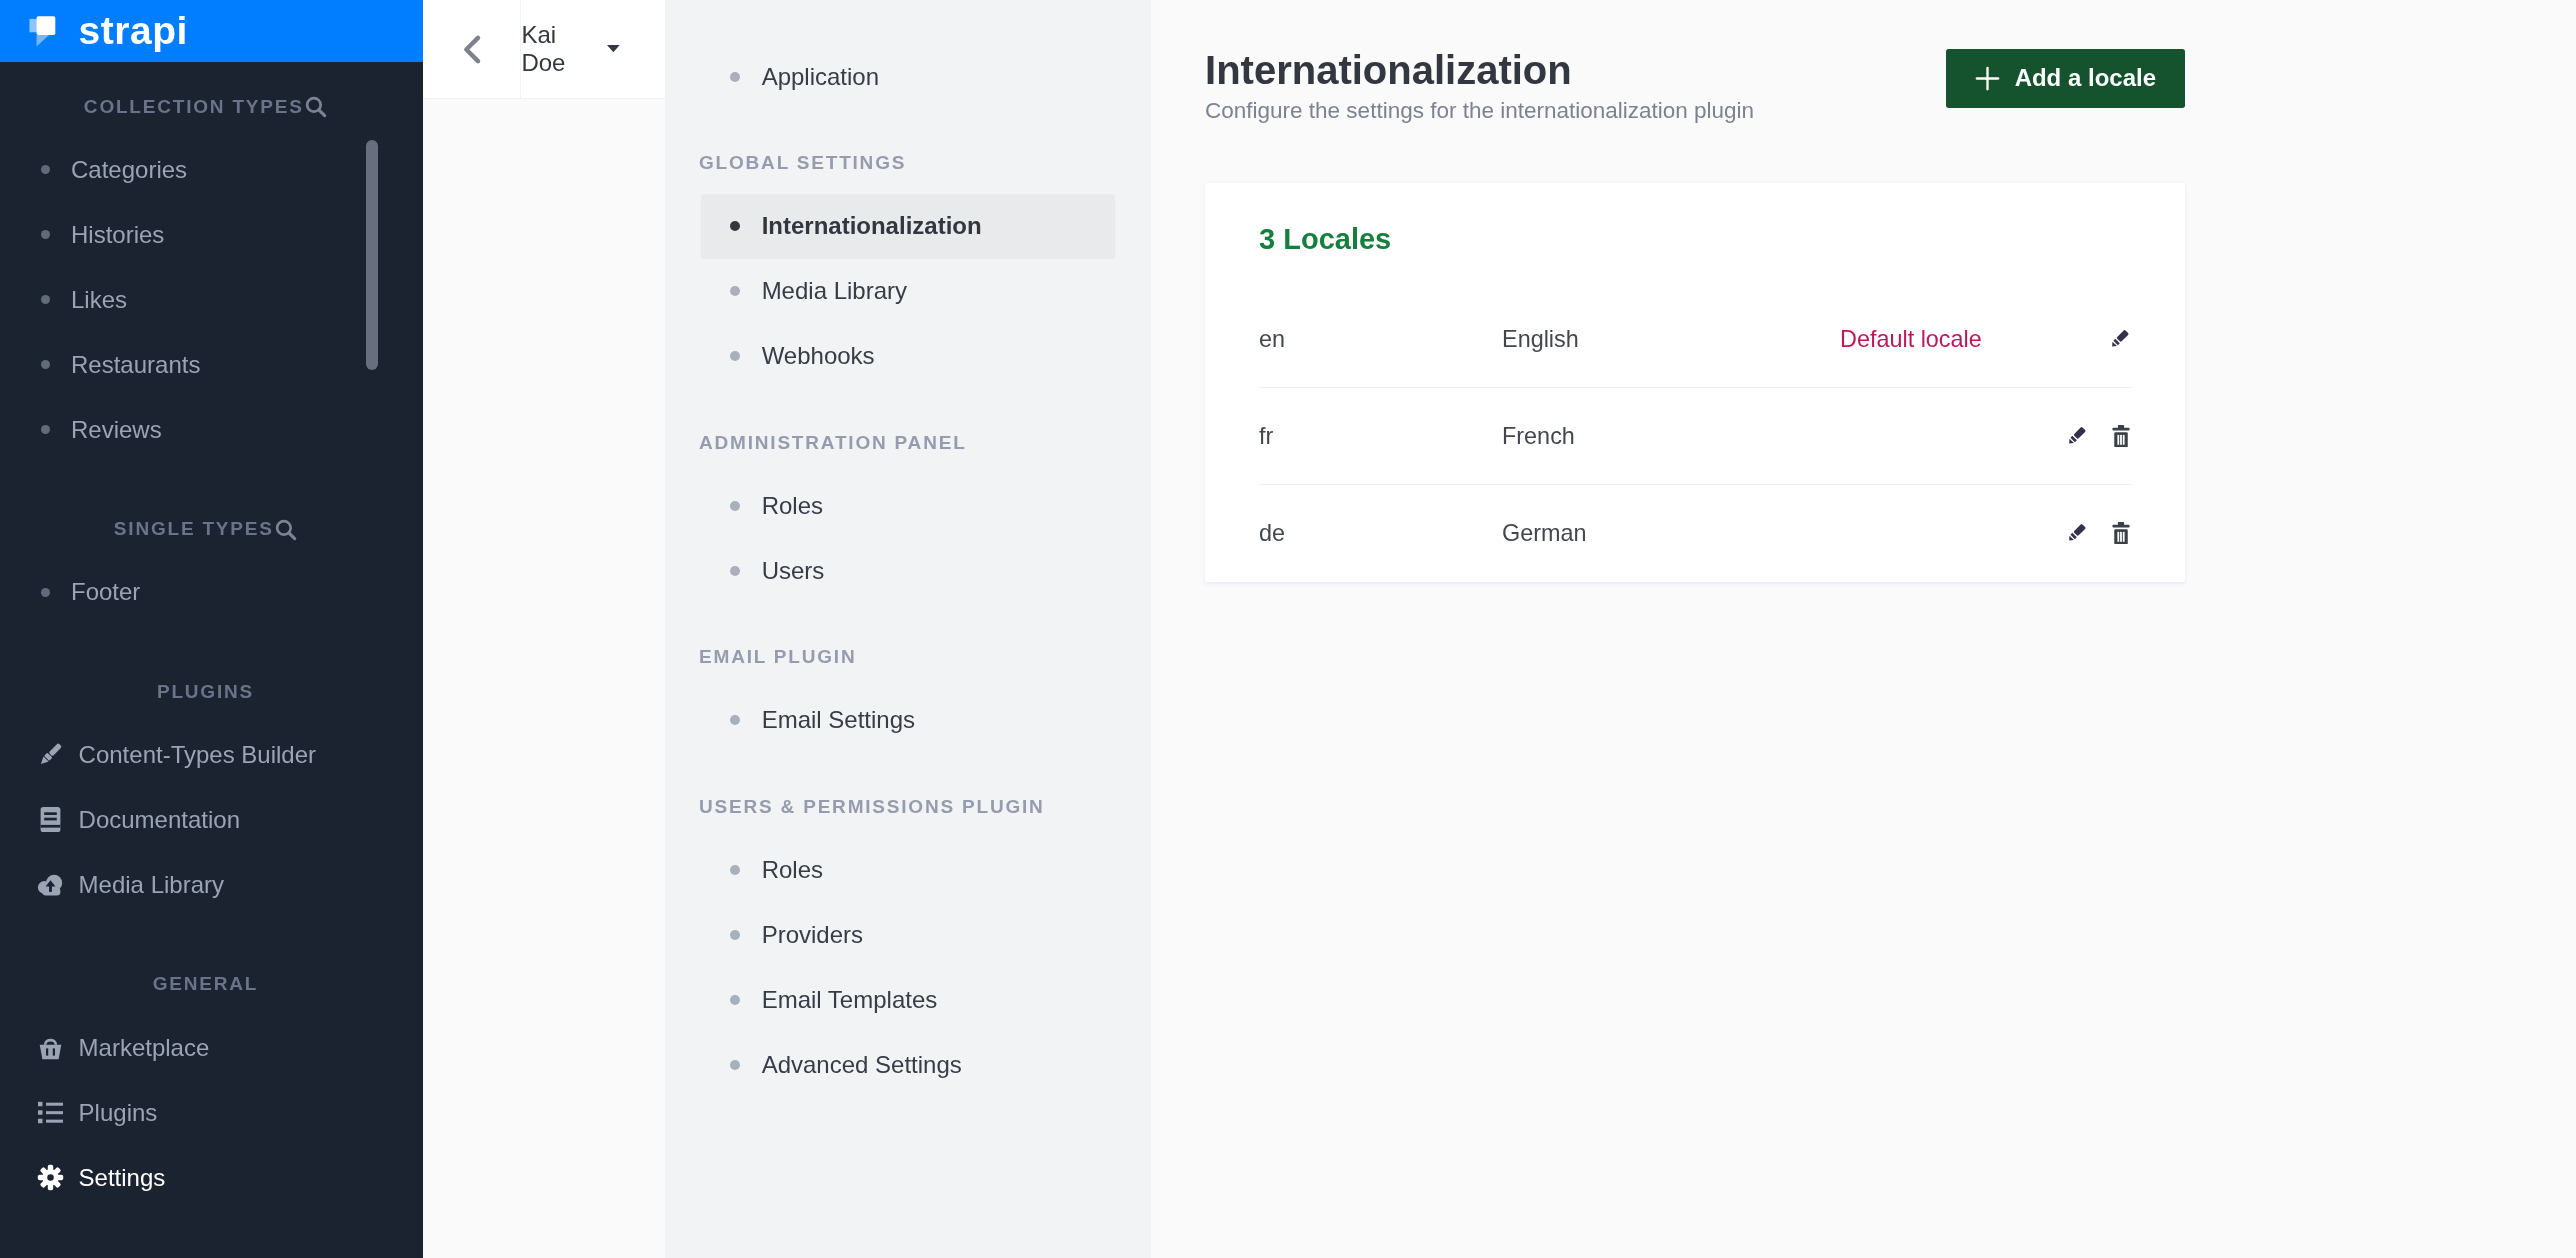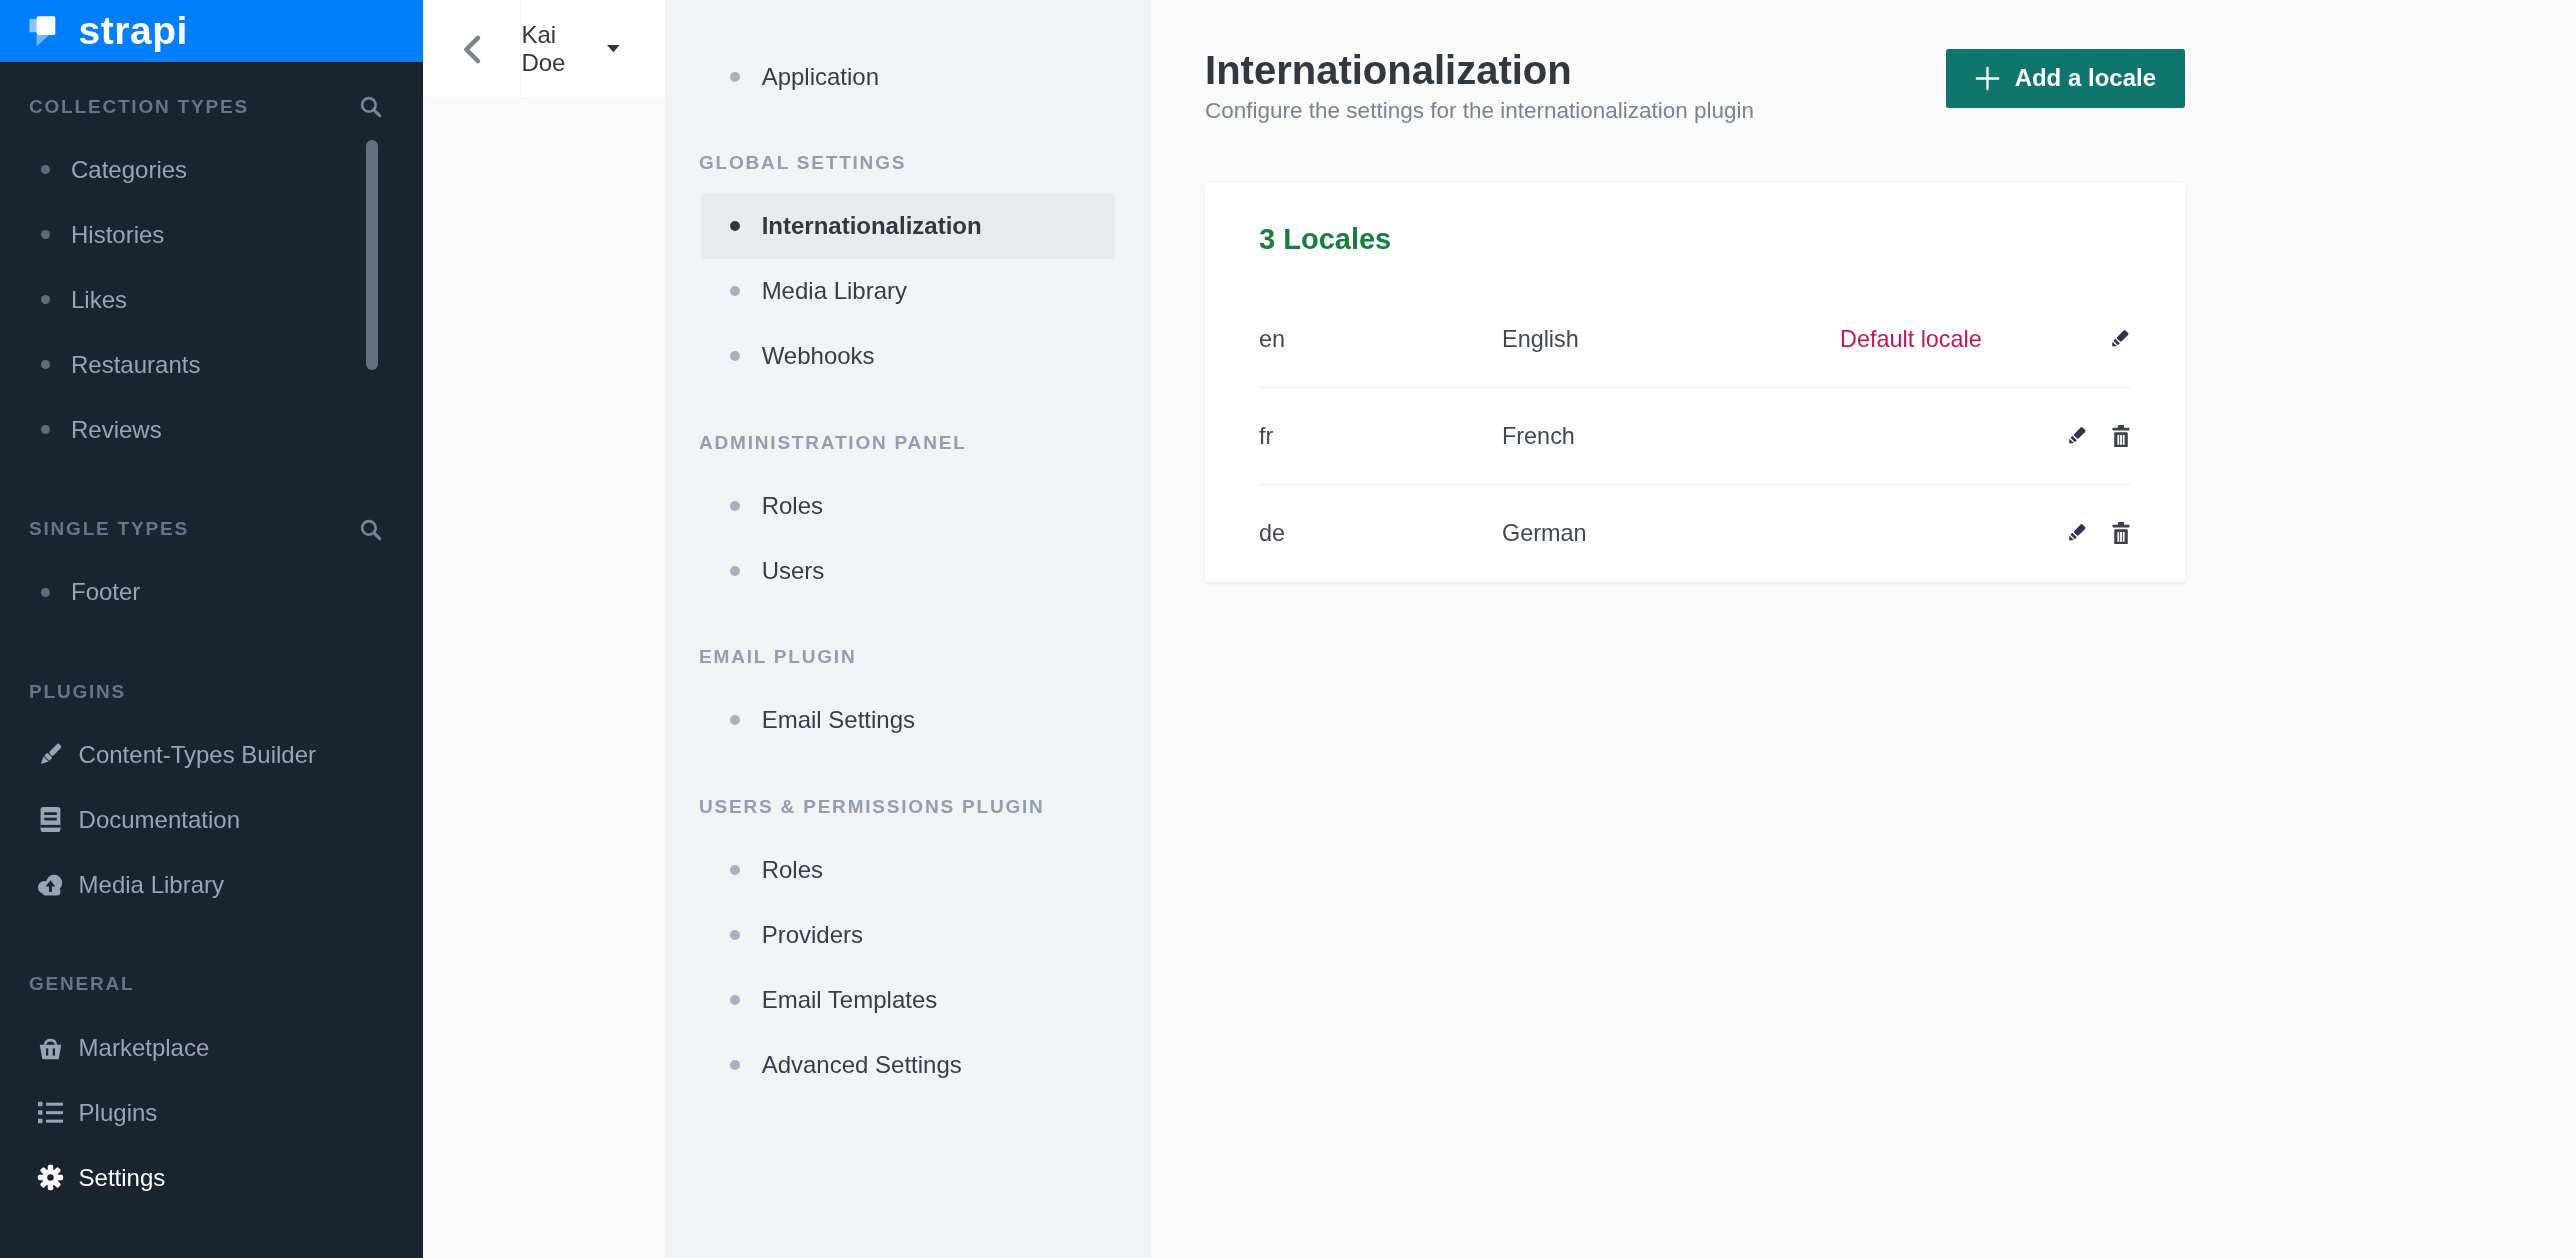--- a/index.html
+++ b/index.html
@@ -6,21 +6,21 @@
   html, body { width: 2576px; height: 1259px; overflow: hidden; }
   body { font-family: "Liberation Sans", "DejaVu Sans", sans-serif; background: #fafafb; }
   .app { display: flex; width: 2228px; height: 1259px; }
 
   
   .dark-sidebar { flex: 0 0 423px; width: 423px; background: #1b2330; position: relative; display: flex; flex-direction: column; }
   .logo-block { height: 99px; background: #007eff; display: flex; align-items: center; padding-left: 25px; cursor: pointer; }
   .logo-text { color: #ffffff; font-size: 39px; font-weight: 700; letter-spacing: 0.5px; margin-left: 12.6px; }
   .sidebar-body { flex: 1; padding-top: 27px; position: relative; }
   .nav-section { margin-bottom: 49px; }
-  .nav-header { height: 36px; display: flex; align-items: center; justify-content: space-between; padding: 0 41px 0 29px; margin-bottom: 12.6px; }
+  .nav-header { height: 36px; display: flex; align-items: center; justify-content: center; padding: 0 41px 0 29px; margin-bottom: 12.6px; }
   .nav-header-label { font-size: 19px; font-weight: 700; letter-spacing: 1.8px; color: #69748a; }
   .search-btn { cursor: pointer; display: flex; align-items: center; }
   .nav-item { height: 65px; display: flex; align-items: center; padding-left: 41px; font-size: 24px; color: #9aa4b5; cursor: pointer; }
   .nav-item .bullet { width: 9px; height: 9px; border-radius: 50%; background: #5f6b7c; margin-right: 21px; flex: 0 0 auto; }
   .nav-item.with-icon { padding-left: 34px; }
   .nav-item .nav-ico { width: 32px; margin-right: 12.6px; display: flex; justify-content: center; align-items: center; flex: 0 0 auto; }
   .nav-item.active-dark { color: #ffffff; }
   .scroll-thumb { position: absolute; top: 78px; right: 45px; width: 11.7px; height: 230px; border-radius: 6.3px; background: #656f7e; cursor: grab; }
 
   
@@ -40,21 +40,21 @@
   .s-item.active { background: #e9eaeb; font-weight: 700; color: #32363f; }
   .s-item.active .bullet { background: #32363f; }
   .s-section { margin-top: 36px; }
   .s-header { height: 36px; display: flex; align-items: center; margin: 0 36px 12.6px 34px; font-size: 19px; font-weight: 700; letter-spacing: 1.8px; color: #949cae; }
 
   
   .content { flex: 1; background: #fafafb; padding: 0 43px 0 54px; min-width: 0; }
   .page-header { display: flex; justify-content: space-between; align-items: flex-start; margin-top: 47px; }
   .page-title { font-size: 40px; line-height: 47px; font-weight: 600; color: #33373f; }
   .page-subtitle { font-size: 22.5px; line-height: 27px; color: #7b8290; margin-top: 2.7px; }
-  .add-btn { margin-top: 1.8px; height: 59px; padding: 0 29px; background: #0f766e; color: #ffffff; border: none; border-radius: 2.7px; font-size: 24px; font-weight: 600; font-family: inherit; display: flex; align-items: center; gap: 14.4px; cursor: pointer; }
+  .add-btn { margin-top: 1.8px; height: 59px; padding: 0 29px; background: #14532d; color: #ffffff; border: none; border-radius: 2.7px; font-size: 24px; font-weight: 600; font-family: inherit; display: flex; align-items: center; gap: 14.4px; cursor: pointer; }
   .card { margin-top: 59px; background: #ffffff; border-radius: 2.7px; box-shadow: 0 1.8px 3.6px rgba(227,233,243,0.9); }
   .card-title { font-size: 29px; line-height: 32px; font-weight: 700; color: #15803d; padding: 40px 54px 0 54px; }
   .rows { margin-top: 36px; }
   .locale-row { height: 97px; display: flex; align-items: center; padding: 0 54px; position: relative; }
   .locale-row:not(:last-child)::after { content: ""; position: absolute; left: 54px; right: 54px; bottom: 0; height: 0.9px; background: #f0f0f2; }
   .col-code { width: 243px; font-size: 23.4px; color: #42474f; }
   .col-name { width: 338px; font-size: 23.4px; color: #42474f; }
   .col-note { flex: 1; font-size: 23.4px; color: #be185d; }
   .actions { display: flex; align-items: center; gap: 23.4px; }
   .icon-btn { border: none; background: transparent; padding: 0; display: flex; align-items: center; cursor: pointer; }

